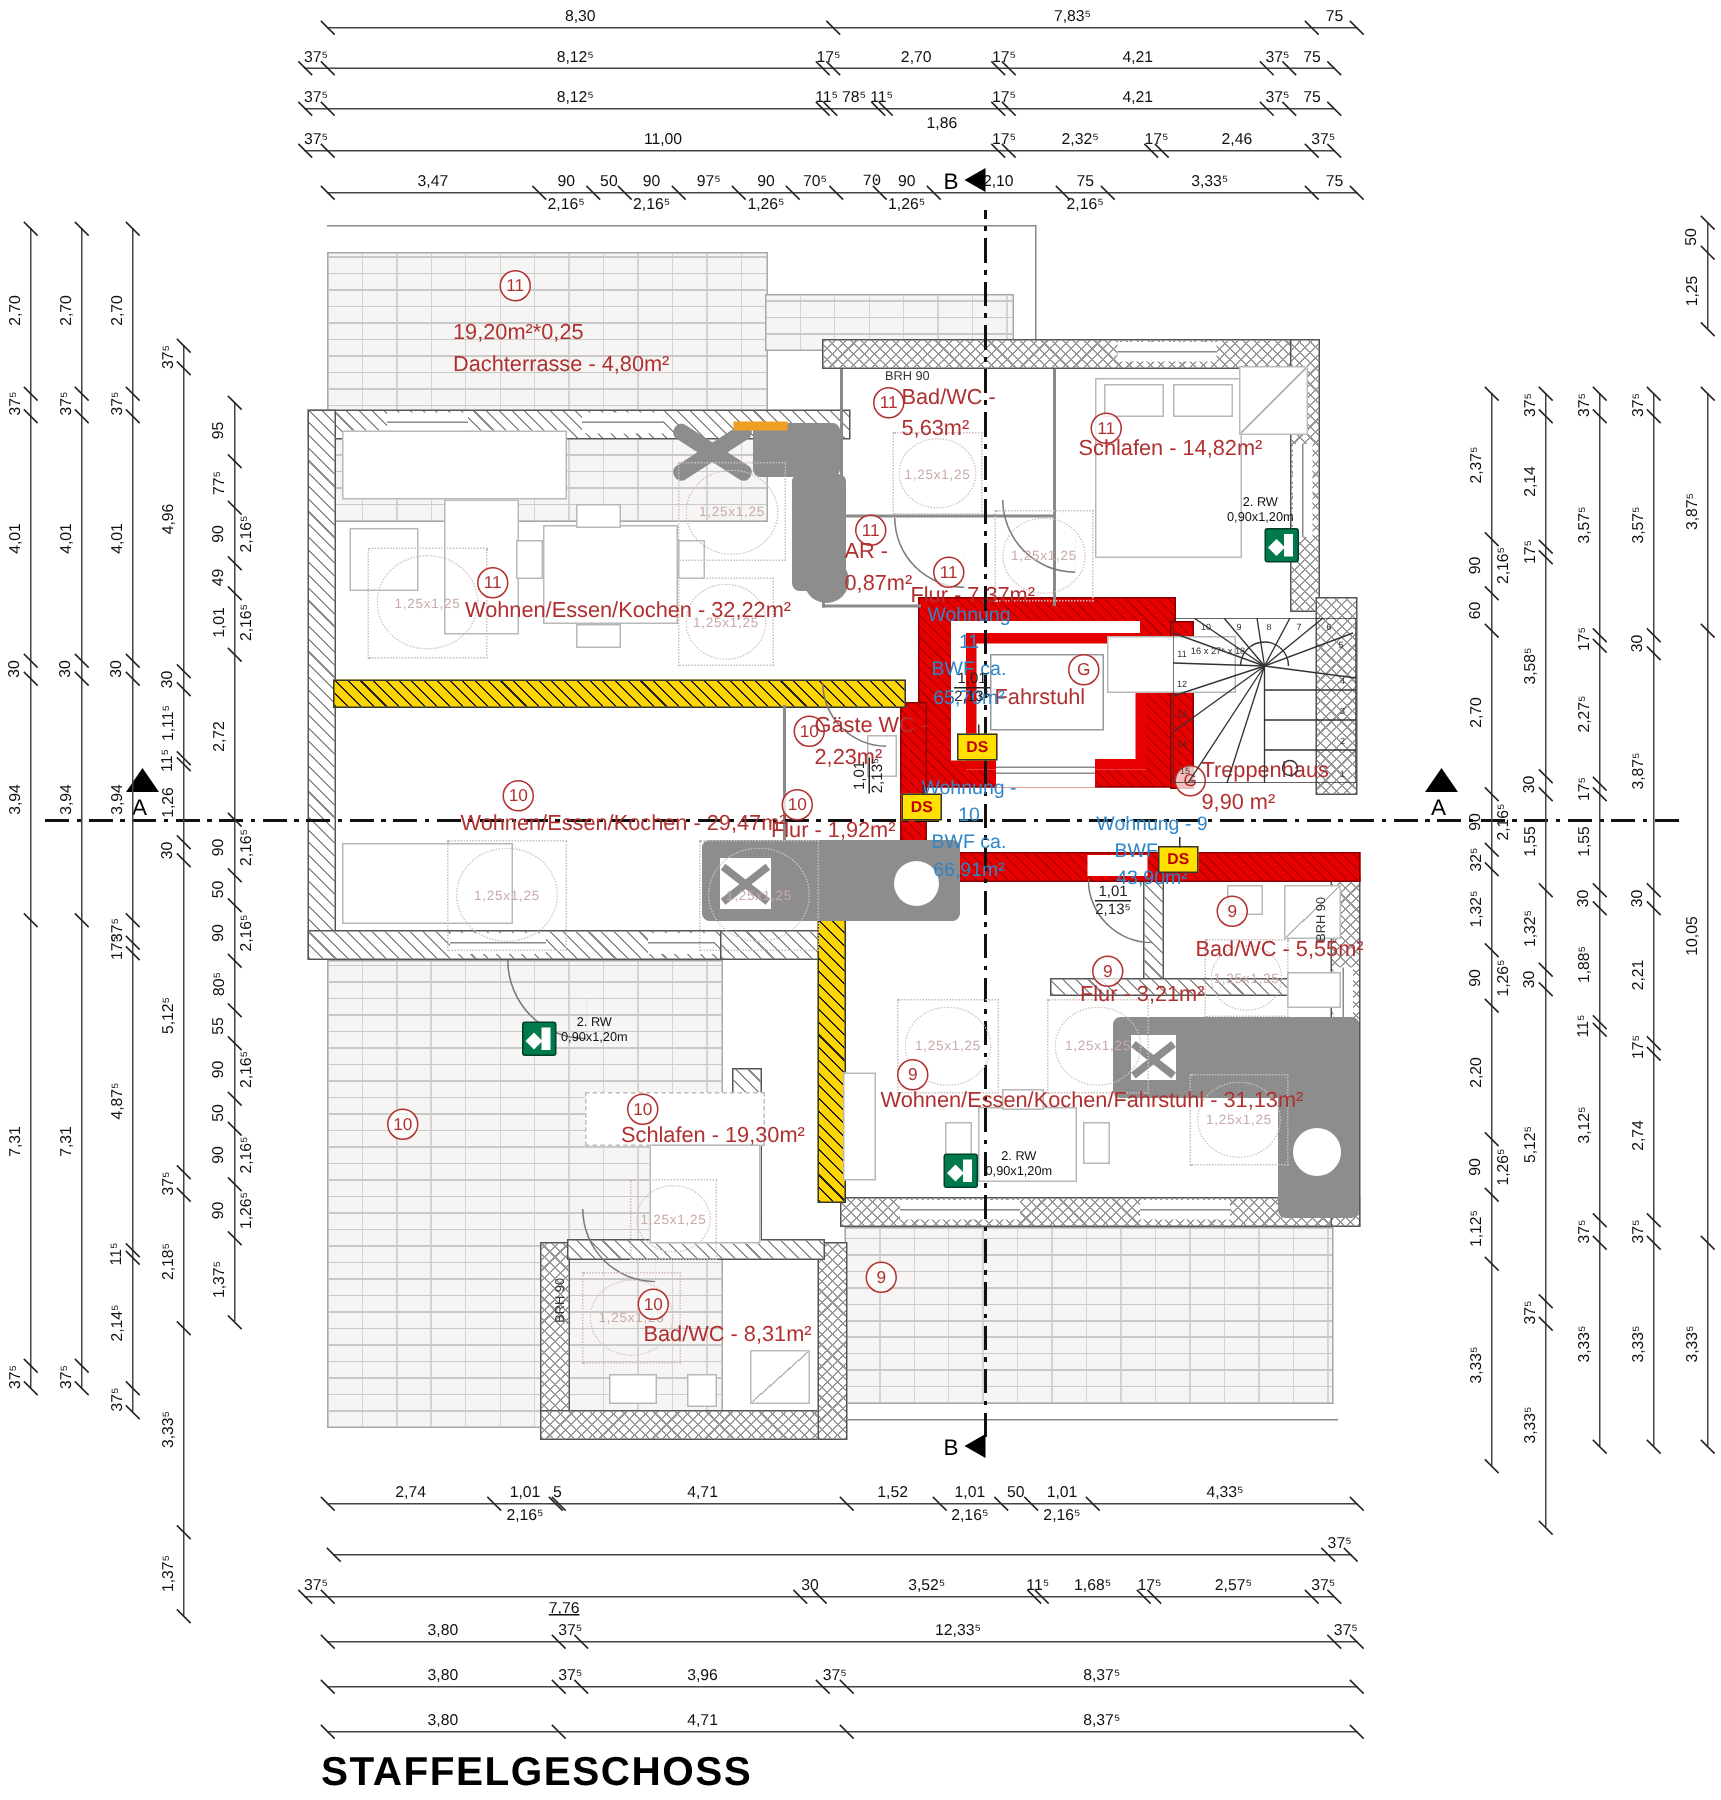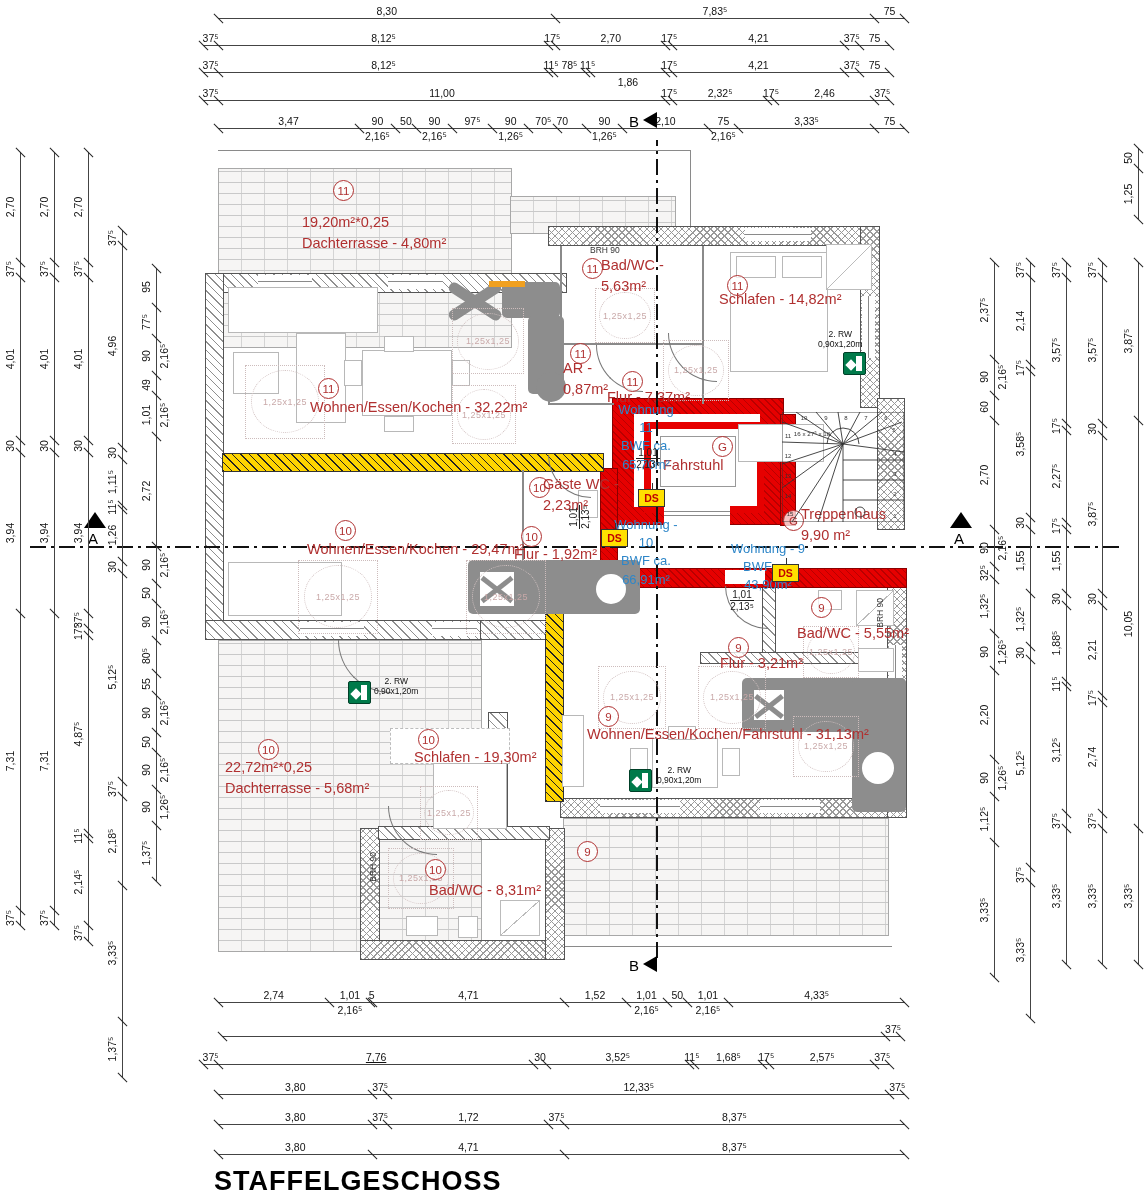--- a/index.html
+++ b/index.html
@@ -269,24 +269,20 @@
       </div>
       <div class="abs circ" style="left: 598px; top: 706px;">9</div>
       <div class="abs rlab" style="left: 587px; top: 724px;">
         <div>Wohnen/Essen/Kochen/Fahrstuhl - 31,13m²</div>
       </div>
       <div class="abs circ" style="left: 418px; top: 729px;">10</div>
       <div class="abs rlab" style="left: 414px; top: 747px;">
         <div>Schlafen - 19,30m²</div>
       </div>
       <div class="abs circ" style="left: 258px; top: 739px;">10</div>
-      <div class="abs rlab" style="left: 225px; top: 757px;">
-        <div>22,72m²*0,25</div>
-        <div>Dachterrasse  - 5,68m²</div>
-      </div>
       <div class="abs circ" style="left: 425px; top: 859px;">10</div>
       <div class="abs rlab" style="left: 429px; top: 880px;">
         <div>Bad/WC - 8,31m²</div>
       </div>
       <div class="abs circ" style="left: 577px; top: 841px;">9</div>
       <div class="abs circ" style="left: 712px; top: 436px;">G</div>
       <div class="abs rlab" style="left: 663px; top: 455px;">
         <div>Fahrstuhl</div>
       </div>
       <div class="abs circ" style="left: 783px; top: 510px;">G</div>
@@ -467,21 +463,21 @@
         <div class="dlab" style="left: -30px; width: 201.16px; top: 1px;">3,47</div>
         <div class="dlab" style="left: 111.16px; width: 96.612px; top: 1px;">90</div>
         <div class="dlab" style="left: 111.16px; width: 96.612px; top: 16px;">2,16⁵</div>
         <div class="dlab" style="left: 147.772px; width: 80.34px; top: 1px;">50</div>
         <div class="dlab" style="left: 168.112px; width: 96.612px; top: 1px;">90</div>
         <div class="dlab" style="left: 168.112px; width: 96.612px; top: 16px;">2,16⁵</div>
         <div class="dlab" style="left: 204.724px; width: 99.663px; top: 1px;">97⁵</div>
         <div class="dlab" style="left: 244.387px; width: 96.612px; top: 1px;">90</div>
         <div class="dlab" style="left: 244.387px; width: 96.612px; top: 16px;">1,26⁵</div>
         <div class="dlab" style="left: 280.999px; width: 88.6794px; top: 1px;">70⁵</div>
-        <div class="dlab" style="left: 300px; width: 88.476px; top: 1px;">70</div>
+        <div class="dlab" style="left: 319px; width: 88.476px; top: 1px; font-family: Liberation Mono, monospace;">70</div>
         <div class="dlab" style="left: 338.154px; width: 96.612px; top: 1px;">90</div>
         <div class="dlab" style="left: 338.154px; width: 96.612px; top: 16px;">1,26⁵</div>
         <div class="dlab" style="left: 374.766px; width: 145.428px; top: 1px;">2,10</div>
         <div class="dlab" style="left: 460.194px; width: 90.51px; top: 1px;">75</div>
         <div class="dlab" style="left: 460.194px; width: 90.51px; top: 16px;">2,16⁵</div>
         <div class="dlab" style="left: 490.704px; width: 195.668px; top: 1px;">3,33⁵</div>
         <div class="dlab" style="left: 626.372px; width: 90.51px; top: 1px;">75</div>
         <div class="tick" style="left: -6.5px; top: 14px;"></div>
         <div class="tick" style="left: 134.66px; top: 14px;"></div>
         <div class="tick" style="left: 171.272px; top: 14px;"></div>
@@ -525,21 +521,21 @@
       <div class="abs chain" style="left: 222px; top: 1022px; width: 678.746px; height: 30px;">
         <div class="cline" style="left: 0px; top: 14px; width: 678.746px; height: 1px;"></div>
         <div class="dlab" style="left: 633.491px; width: 75.255px; top: 1px;">37⁵</div>
         <div class="tick" style="left: -6.5px; top: 14px;"></div>
         <div class="tick" style="left: 656.991px; top: 14px;"></div>
         <div class="tick" style="left: 672.246px; top: 14px;"></div>
       </div>
       <div class="abs chain" style="left: 203px; top: 1050px; width: 686.882px; height: 30px;">
         <div class="cline" style="left: 0px; top: 14px; width: 686.882px; height: 1px;"></div>
         <div class="dlab" style="left: -30px; width: 75.255px; top: 1px;">37⁵</div>
-        <div class="dlab" style="left: -14.745px; width: 375.677px; top: 1px; text-decoration: underline;">7,76</div>
+        <div class="dlab" style="left: -14.745px; width: 375.677px; top: 16px; text-decoration: underline;">7,76</div>
         <div class="dlab" style="left: 300.932px; width: 72.204px; top: 1px;">30</div>
         <div class="dlab" style="left: 313.136px; width: 203.397px; top: 1px;">3,52⁵</div>
         <div class="dlab" style="left: 456.533px; width: 64.6782px; top: 1px;">11⁵</div>
         <div class="dlab" style="left: 461.211px; width: 128.546px; top: 1px;">1,68⁵</div>
         <div class="dlab" style="left: 529.757px; width: 67.119px; top: 1px;">17⁵</div>
         <div class="dlab" style="left: 536.876px; width: 164.751px; top: 1px;">2,57⁵</div>
         <div class="dlab" style="left: 641.627px; width: 75.255px; top: 1px;">37⁵</div>
         <div class="tick" style="left: -6.5px; top: 14px;"></div>
         <div class="tick" style="left: 8.755px; top: 14px;"></div>
         <div class="tick" style="left: 324.432px; top: 14px;"></div>
@@ -560,21 +556,21 @@
         <div class="tick" style="left: -6.5px; top: 14px;"></div>
         <div class="tick" style="left: 148.084px; top: 14px;"></div>
         <div class="tick" style="left: 163.339px; top: 14px;"></div>
         <div class="tick" style="left: 665.127px; top: 14px;"></div>
         <div class="tick" style="left: 680.382px; top: 14px;"></div>
       </div>
       <div class="abs chain" style="left: 218px; top: 1110px; width: 686.882px; height: 30px;">
         <div class="cline" style="left: 0px; top: 14px; width: 686.882px; height: 1px;"></div>
         <div class="dlab" style="left: -30px; width: 214.584px; top: 1px;">3,80</div>
         <div class="dlab" style="left: 124.584px; width: 75.255px; top: 1px;">37⁵</div>
-        <div class="dlab" style="left: 139.839px; width: 221.093px; top: 1px;">1,72</div>
+        <div class="dlab" style="left: 139.839px; width: 221.093px; top: 1px;">3,96</div>
         <div class="dlab" style="left: 300.932px; width: 75.255px; top: 1px;">37⁵</div>
         <div class="dlab" style="left: 316.187px; width: 400.695px; top: 1px;">8,37⁵</div>
         <div class="tick" style="left: -6.5px; top: 14px;"></div>
         <div class="tick" style="left: 148.084px; top: 14px;"></div>
         <div class="tick" style="left: 163.339px; top: 14px;"></div>
         <div class="tick" style="left: 324.432px; top: 14px;"></div>
         <div class="tick" style="left: 339.687px; top: 14px;"></div>
         <div class="tick" style="left: 680.382px; top: 14px;"></div>
       </div>
       <div class="abs chain" style="left: 218px; top: 1140px; width: 686.882px; height: 30px;">

